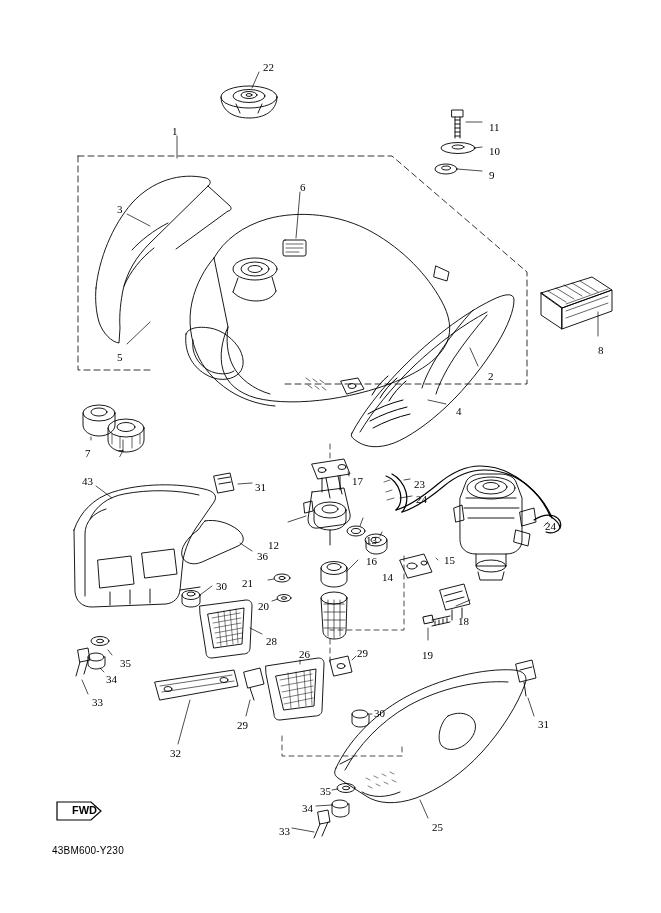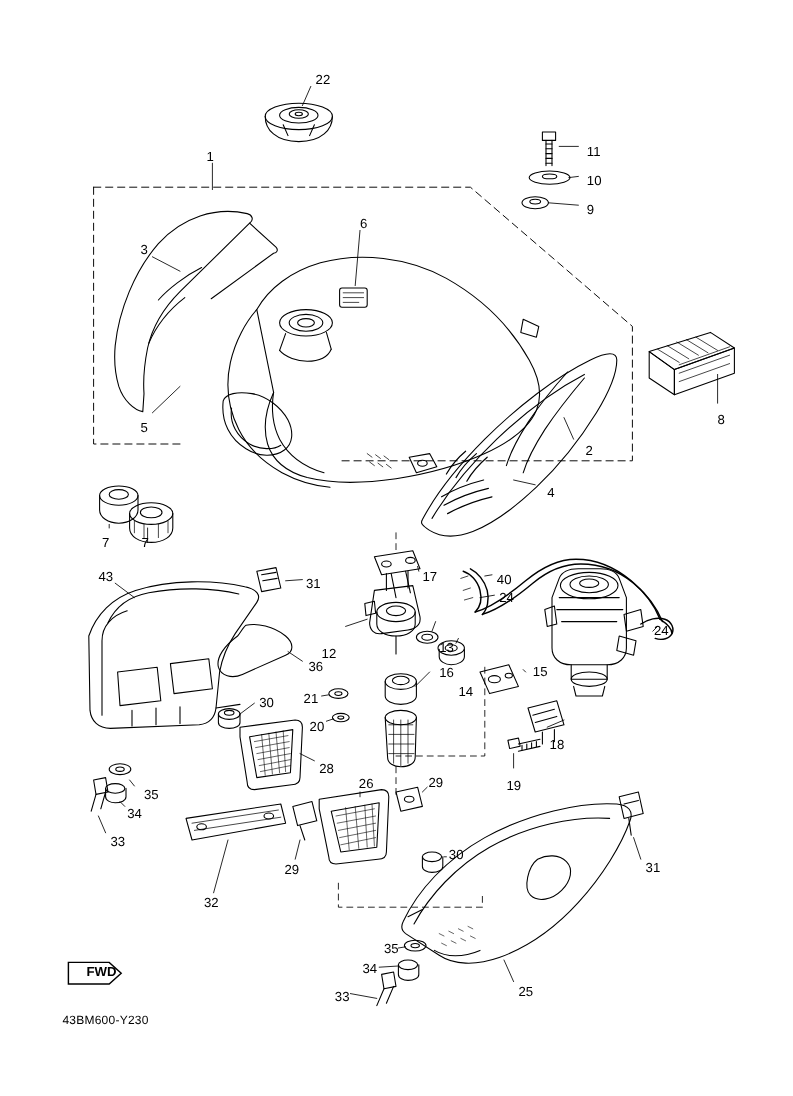--- a/index.html
+++ b/index.html
@@ -19,21 +19,21 @@
   }
   #diagram-svg {
     position: absolute;
     left: 0;
     top: 0;
     width: 661px;
     height: 913px;
   }
   .callout {
     position: absolute;
-    font-family: Liberation Sans, sans-serif;
+    font-family: Liberation Serif, serif;
     font-size: 11px;
     color: #000000;
     white-space: nowrap;
     line-height: 11px;
   }
   #part-code {
     position: absolute;
     left: 52px;
     top: 845px;
     font-size: 10px;
@@ -434,30 +434,30 @@
       <div class="callout" style="left: 300px; top: 182px;">6</div>
       <div class="callout" style="left: 117px; top: 352px;">5</div>
       <div class="callout" style="left: 598px; top: 345px;">8</div>
       <div class="callout" style="left: 488px; top: 371px;">2</div>
       <div class="callout" style="left: 456px; top: 406px;">4</div>
       <div class="callout" style="left: 85px; top: 448px;">7</div>
       <div class="callout" style="left: 118px; top: 448px;">7</div>
       <div class="callout" style="left: 82px; top: 476px;">43</div>
       <div class="callout" style="left: 255px; top: 482px;">31</div>
       <div class="callout" style="left: 352px; top: 476px;">17</div>
-      <div class="callout" style="left: 414px; top: 479px;">40</div>
+      <div class="callout" style="left: 414px; top: 479px;">23</div>
       <div class="callout" style="left: 416px; top: 494px;">24</div>
       <div class="callout" style="left: 545px; top: 521px;">24</div>
       <div class="callout" style="left: 268px; top: 540px;">12</div>
       <div class="callout" style="left: 366px; top: 535px;">13</div>
       <div class="callout" style="left: 382px; top: 528px; margin-top: 44px;">14</div>
       <div class="callout" style="left: 444px; top: 555px;">15</div>
       <div class="callout" style="left: 257px; top: 551px; text-align: right;">36</div>
       <div class="callout" style="left: 216px; top: 581px;">30</div>
-      <div class="callout" style="left: 253px; top: 578px;">21</div>
+      <div class="callout" style="left: 242px; top: 578px;">21</div>
       <div class="callout" style="left: 366px; top: 556px;">16</div>
       <div class="callout" style="left: 258px; top: 601px;">20</div>
       <div class="callout" style="left: 458px; top: 616px;">18</div>
       <div class="callout" style="left: 422px; top: 650px;">19</div>
       <div class="callout" style="left: 357px; top: 648px;">29</div>
       <div class="callout" style="left: 266px; top: 636px;">28</div>
       <div class="callout" style="left: 120px; top: 658px;">35</div>
       <div class="callout" style="left: 106px; top: 674px;">34</div>
       <div class="callout" style="left: 92px; top: 697px;">33</div>
       <div class="callout" style="left: 299px; top: 649px;">26</div>

